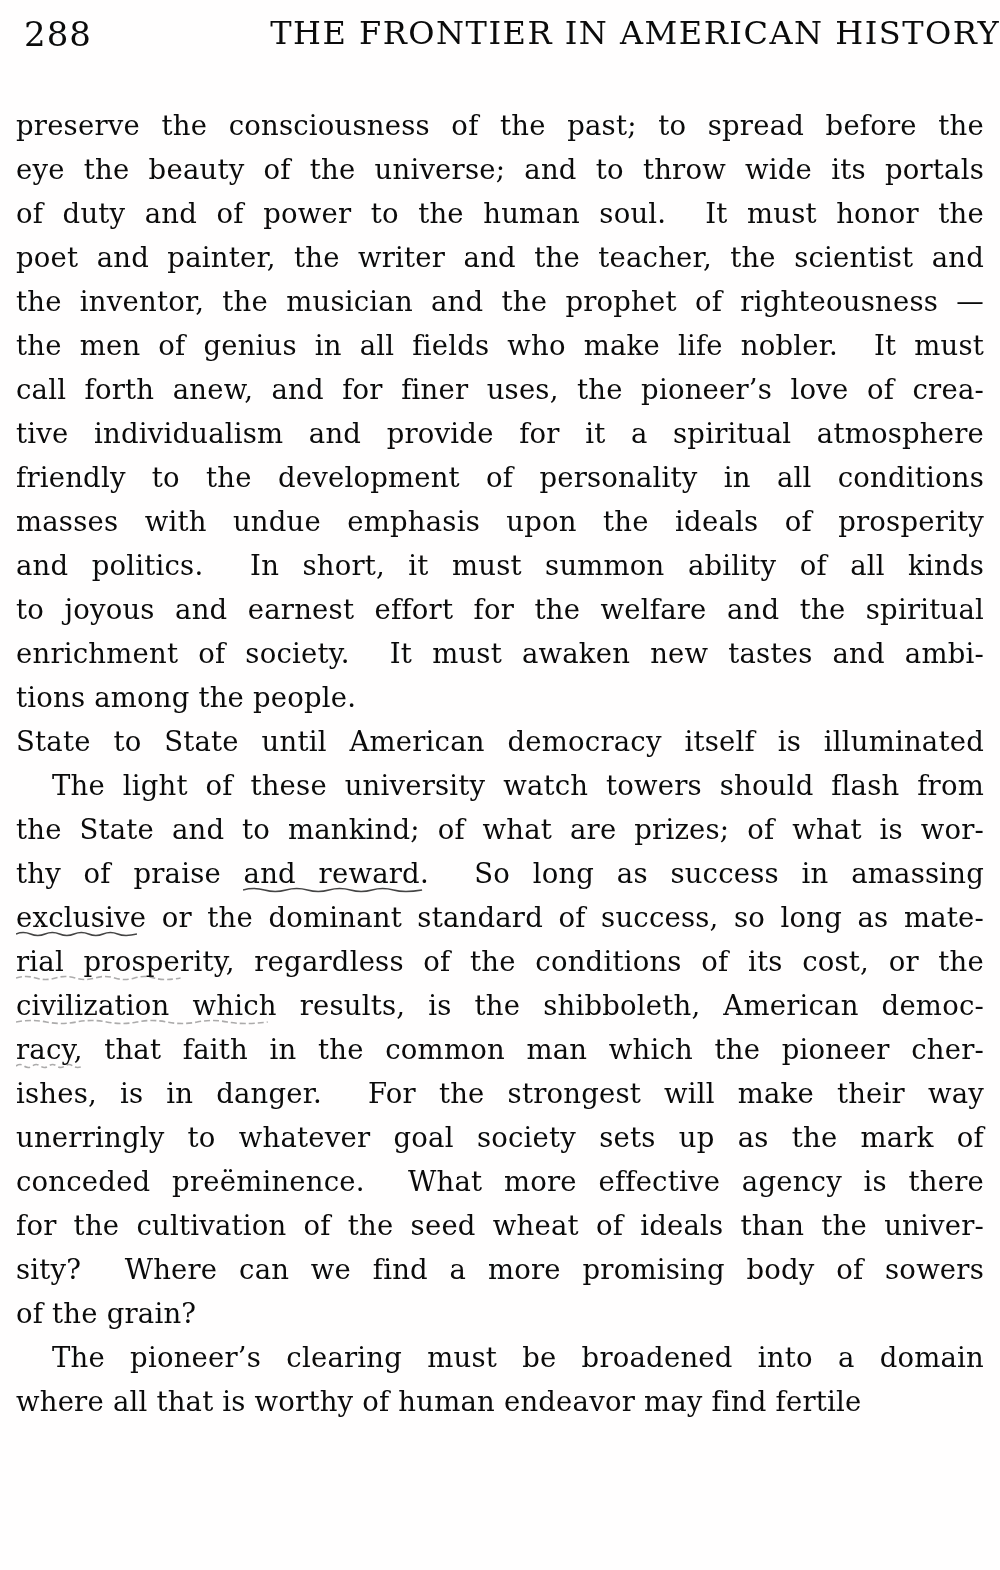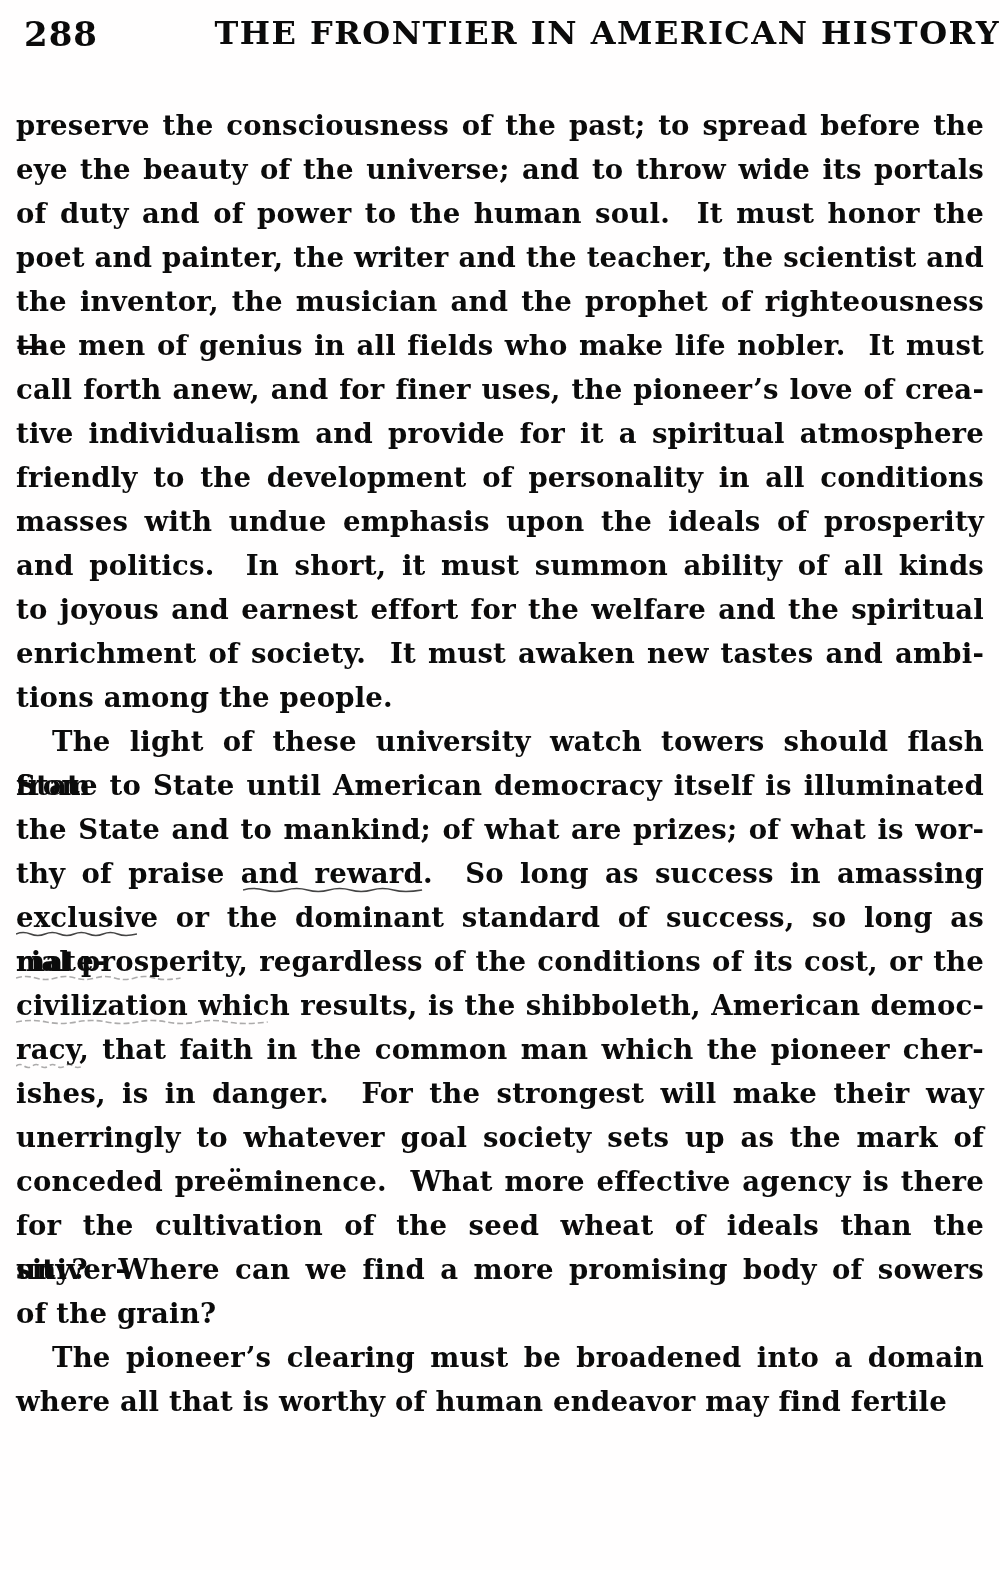--- a/index.html
+++ b/index.html
@@ -7,21 +7,21 @@
     padding: 0;
     background: #ffffff;
   }
   .page {
     position: relative;
     width: 1000px;
     height: 1570px;
     background: #fffefe;
     color: #0b0b0b;
     font-family: "DejaVu Serif", "Liberation Serif", serif;
-    font-weight: 700;
+    font-weight: 400;
     overflow: hidden;
   }
   .header {
     position: relative;
     height: 50px;
     padding-top: 16px;
   }
   .page-number {
     position: absolute;
     left: 24px;
@@ -91,22 +91,22 @@
         <div class="line">call forth anew, and for finer uses, the pioneer’s love of crea-</div>
         <div class="line">tive individualism and provide for it a spiritual atmosphere</div>
         <div class="line">friendly to the development of personality in all conditions</div>
         <div class="line">masses with undue emphasis upon the ideals of prosperity</div>
         <div class="line">and politics.  In short, it must summon ability of all kinds</div>
         <div class="line">to joyous and earnest effort for the welfare and the spiritual</div>
         <div class="line">enrichment of society.  It must awaken new tastes and ambi-</div>
         <div class="line last">tions among the people.</div>
       </div>
       <div class="para">
+        <div class="line">State to State until American democracy itself is illuminated</div>
         <div class="line indent">The light of these university watch towers should flash from</div>
-        <div class="line">State to State until American democracy itself is illuminated</div>
         <div class="line">the State and to mankind; of what are prizes; of what is wor-</div>
         <div class="line">thy of praise and reward.  So long as success in amassing<svg viewBox="0 0 100 8" preserveAspectRatio="none" class="squiggle strong" style="left: 23.5%; width: 18.5%;">
             <path d="M0,4 Q6,1 12,4 T24,4 T36,4 T48,4 T60,4 T72,4 T84,4 T100,4" fill="none" stroke-width="1.6" vector-effect="non-scaling-stroke"></path>
           </svg></div>
         <div class="line">exclusive or the dominant standard of success, so long as mate-<svg viewBox="0 0 100 8" preserveAspectRatio="none" class="squiggle strong" style="left: 0%; width: 12.5%;">
             <path d="M0,4 Q6,1 12,4 T24,4 T36,4 T48,4 T60,4 T72,4 T84,4 T100,4" fill="none" stroke-width="1.6" vector-effect="non-scaling-stroke"></path>
           </svg></div>
         <div class="line">rial prosperity, regardless of the conditions of its cost, or the<svg viewBox="0 0 100 8" preserveAspectRatio="none" class="squiggle faint" style="left: 0%; width: 17%;">
             <path d="M0,4 Q6,1 12,4 T24,4 T36,4 T48,4 T60,4 T72,4 T84,4 T100,4" fill="none" stroke-width="1.6" vector-effect="non-scaling-stroke"></path>
           </svg></div>

